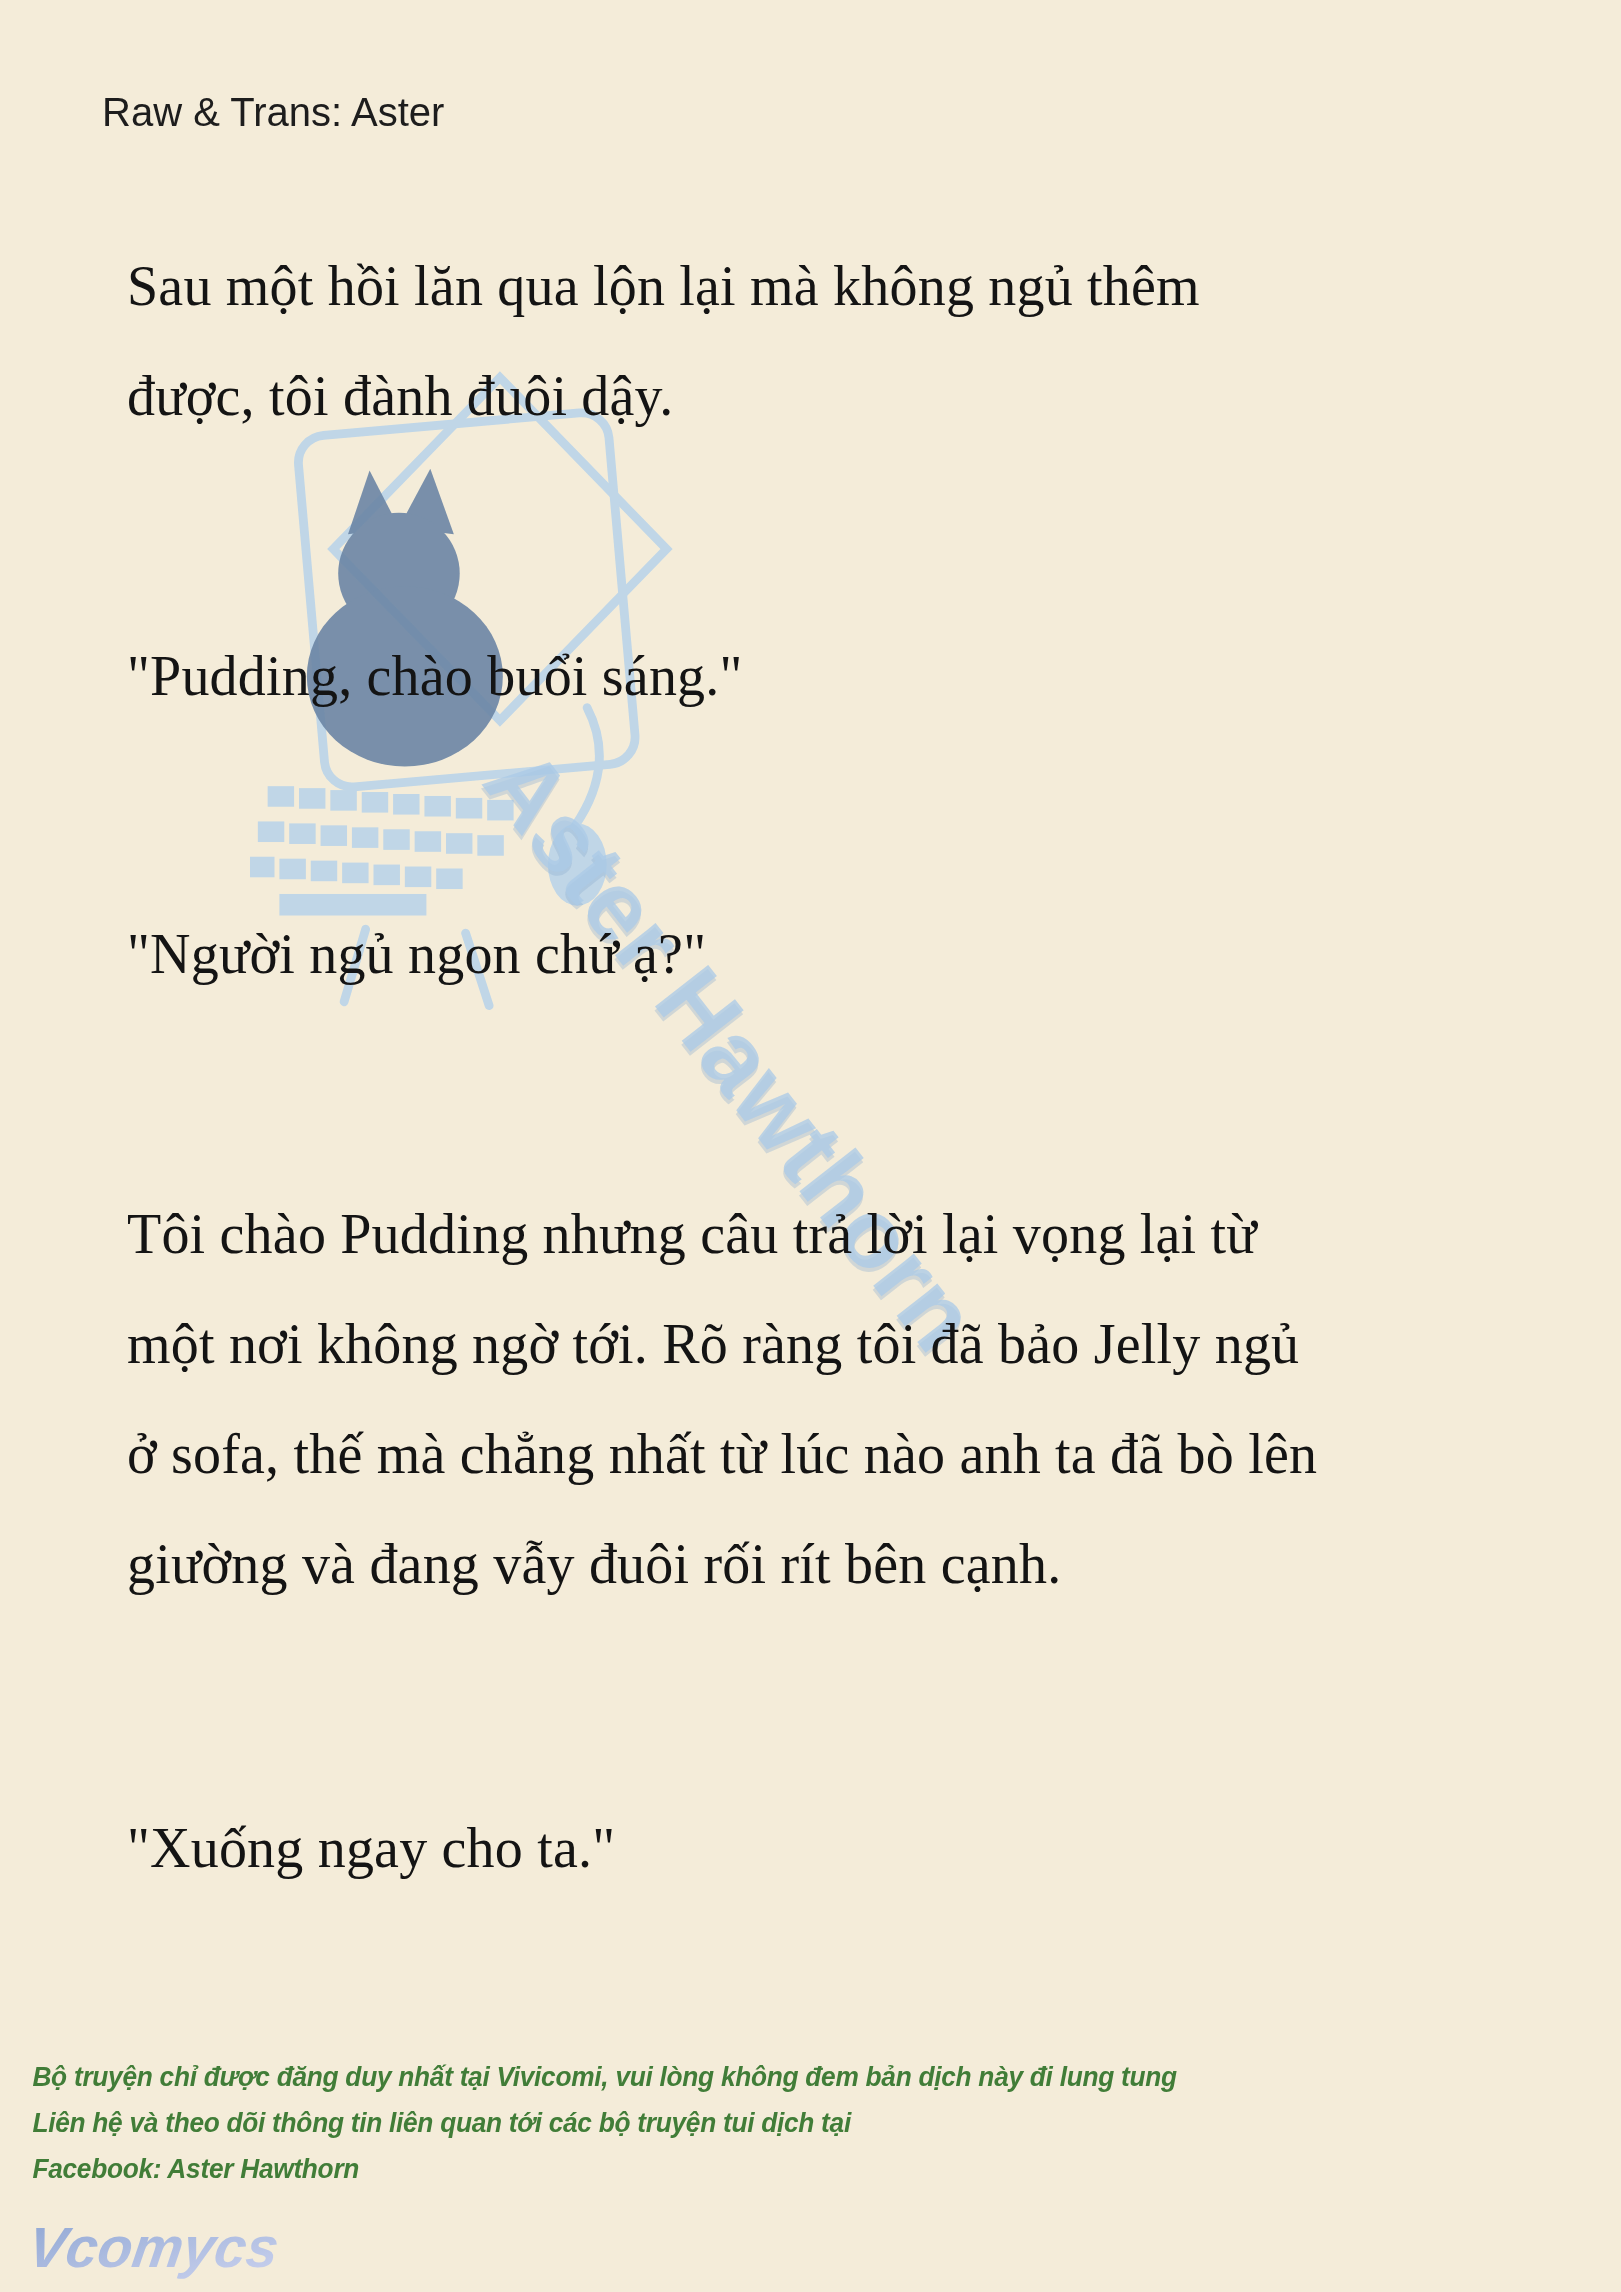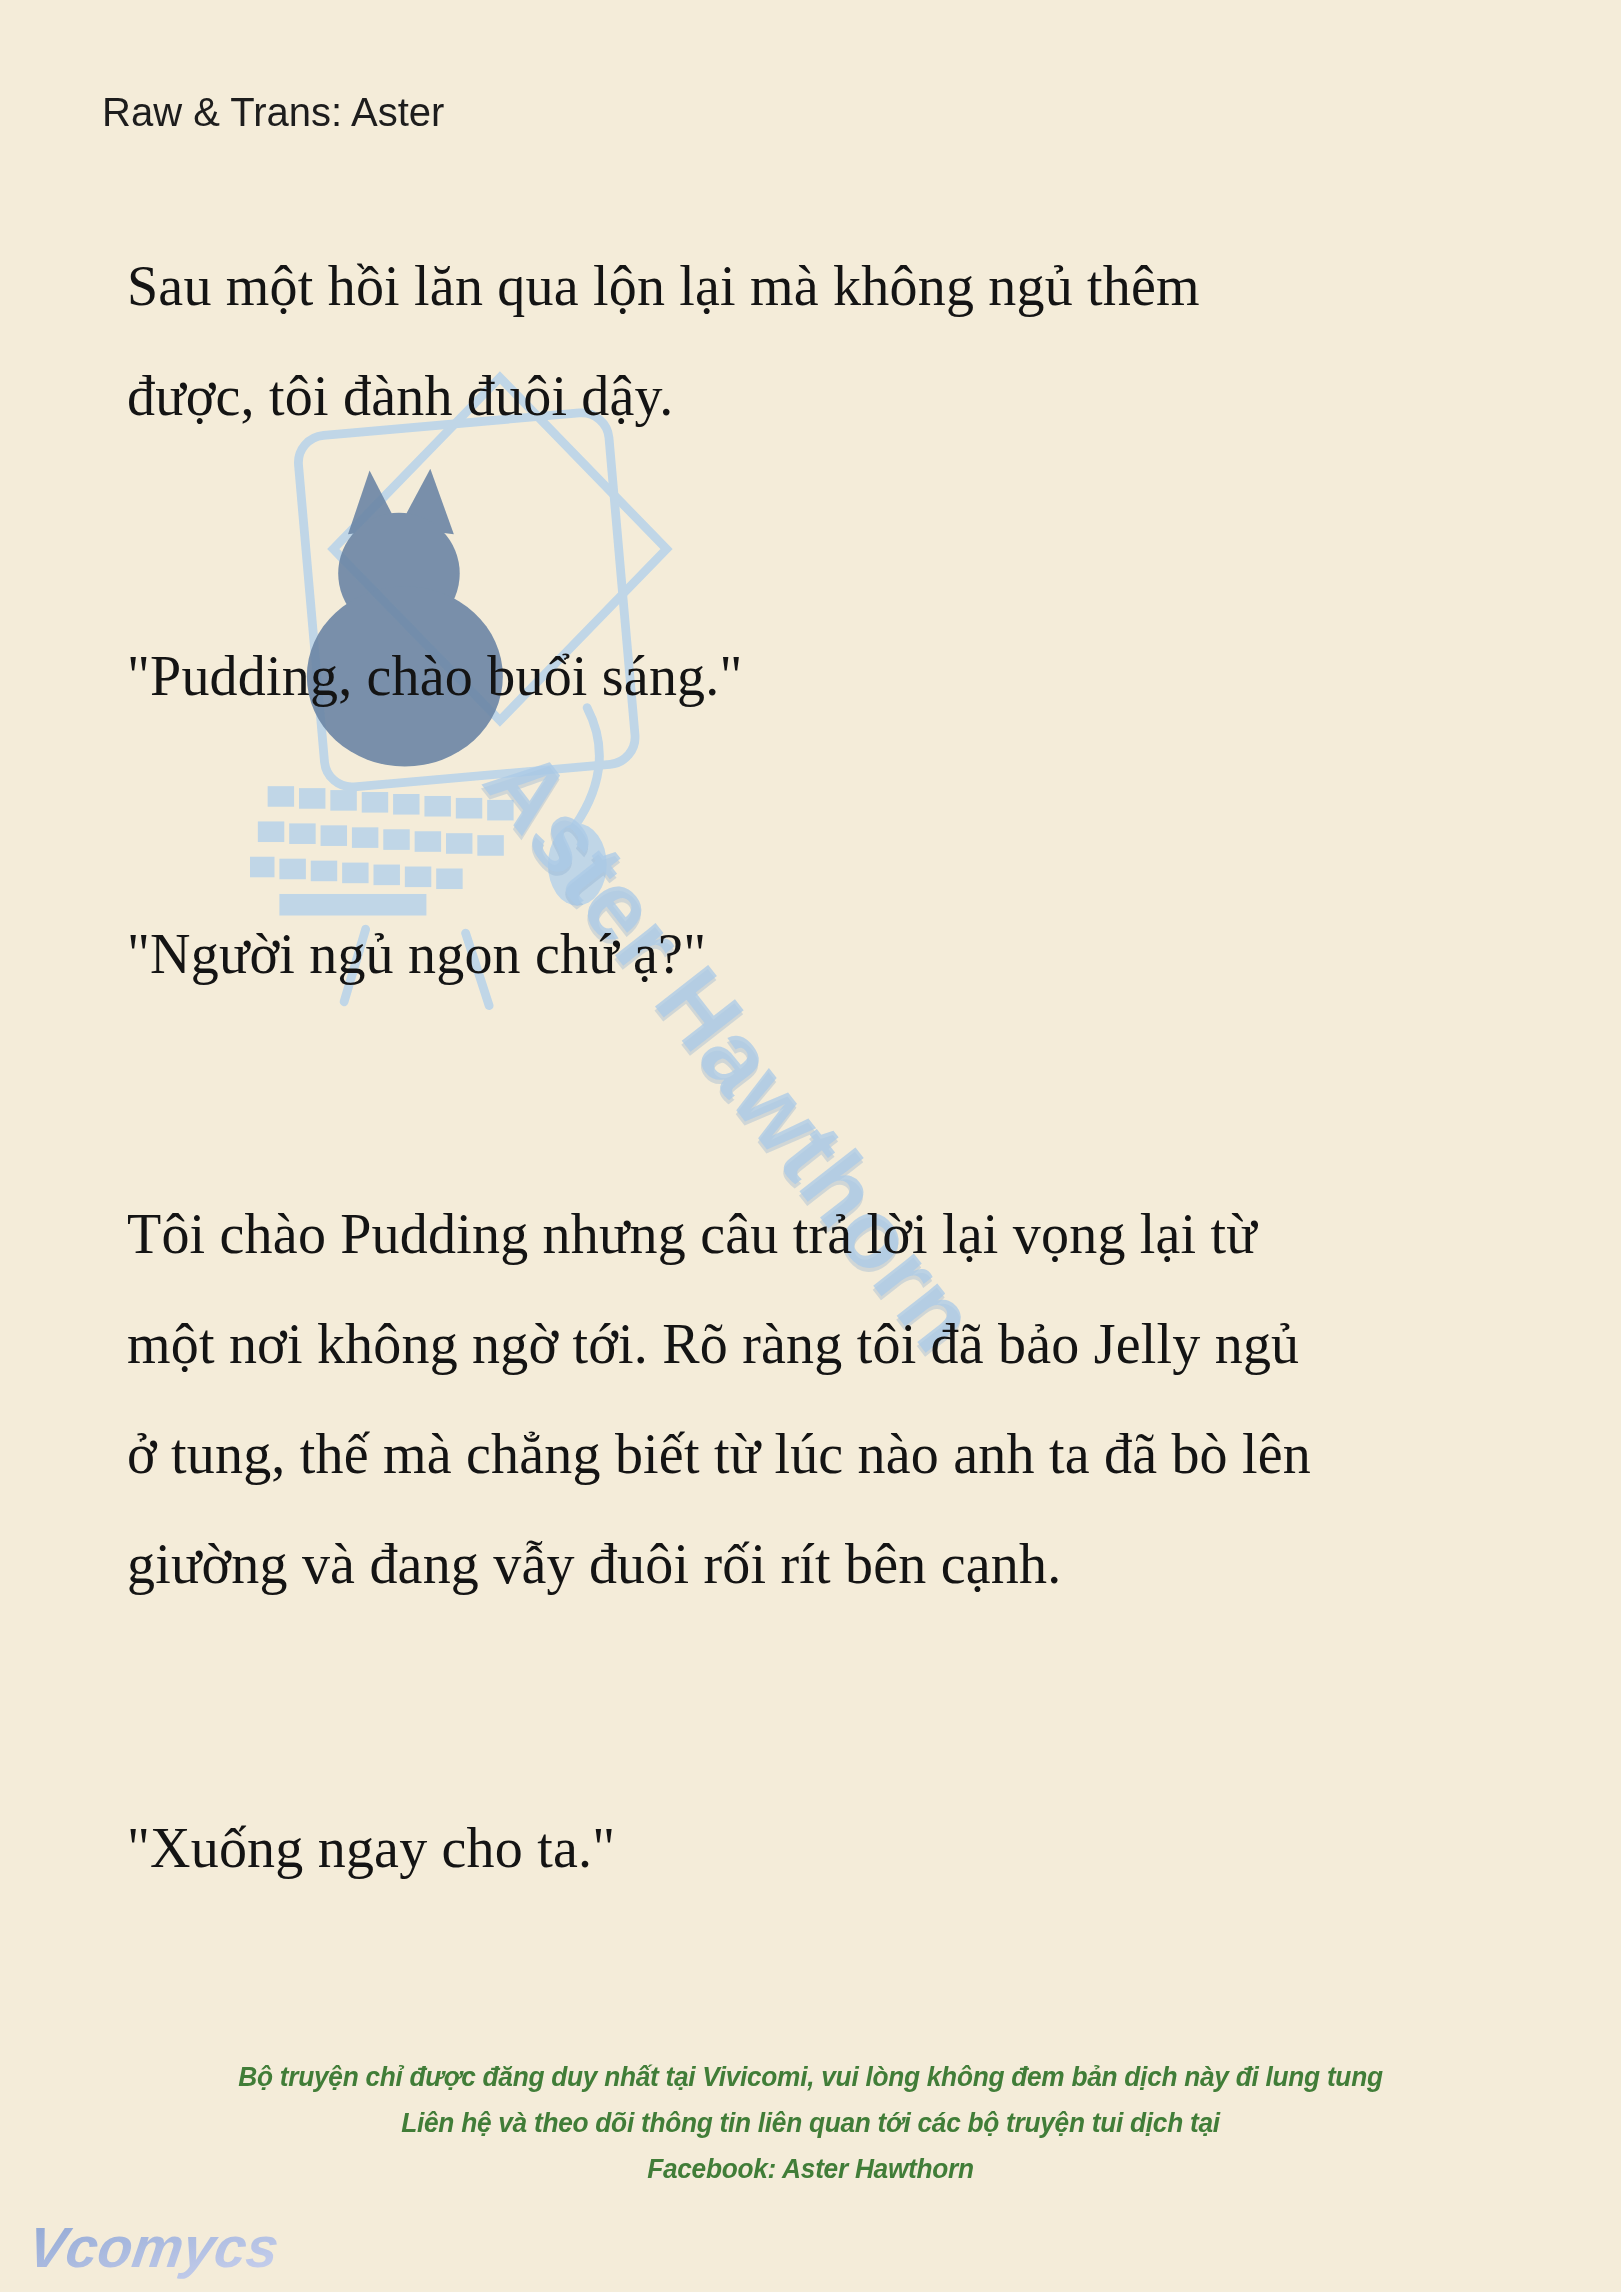--- a/index.html
+++ b/index.html
@@ -15,21 +15,21 @@
         letter-spacing:0.2px;}
   .p1{top:175px;} .p2{top:565px;} .p3{top:843px;} .p4{top:1123px;} .p5{top:1737px;}
 
   
   .wm-svg{position:absolute;left:250px;top:353px;z-index:1;opacity:.85;}
   .wm-text{position:absolute;left:551px;top:727px;z-index:1;white-space:nowrap;
            font-family:"Liberation Sans",sans-serif;font-size:98px;font-weight:bold;
            color:rgba(172,202,231,0.78);text-shadow:2.9px 2.9px 0 rgba(140,175,210,0.35);
            transform:rotate(52deg);transform-origin:0 0;}
 
-  .footer{position:absolute;left:0;right:0;top:2054px;z-index:2;text-align:center;
+  .footer{position:absolute;left:0;right:0;top:2054px;z-index:2;text-align:left;
           font-family:"Liberation Sans",sans-serif;font-style:italic;font-weight:bold;
           font-size:27.4px;line-height:46px;color:#417d38;letter-spacing:-0.3px;}
   .footer .fline{transform:scaleX(.96);}
 
   .logo-svg{position:absolute;left:17.6px;top:2196px;z-index:2;opacity:.85;}
 </style>
 </head>
 <body>
 
 <div class="page">
@@ -90,21 +90,21 @@
     </p>
     <p class="para p2">
       <span class="line">"Pudding, chào buổi sáng."</span>
     </p>
     <p class="para p3">
       <span class="line">"Người ngủ ngon chứ ạ?"</span>
     </p>
     <p class="para p4">
       <span class="line">Tôi chào Pudding nhưng câu trả lời lại vọng lại từ</span><br>
       <span class="line">một nơi không ngờ tới. Rõ ràng tôi đã bảo Jelly ngủ</span><br>
-      <span class="line">ở tung, thế mà chẳng biết từ lúc nào anh ta đã bò lên</span><br>
+      <span class="line">ở sofa, thế mà chẳng nhất từ lúc nào anh ta đã bò lên</span><br>
       <span class="line">giường và đang vẫy đuôi rối rít bên cạnh.</span>
     </p>
     <p class="para p5">
       <span class="line">"Xuống ngay cho ta."</span>
     </p>
   </main>
 
   <footer class="footer">
     <div class="fline">Bộ truyện chỉ được đăng duy nhất tại Vivicomi, vui lòng không đem bản dịch này đi lung tung</div>
     <div class="fline">Liên hệ và theo dõi thông tin liên quan tới các bộ truyện tui dịch tại</div>

